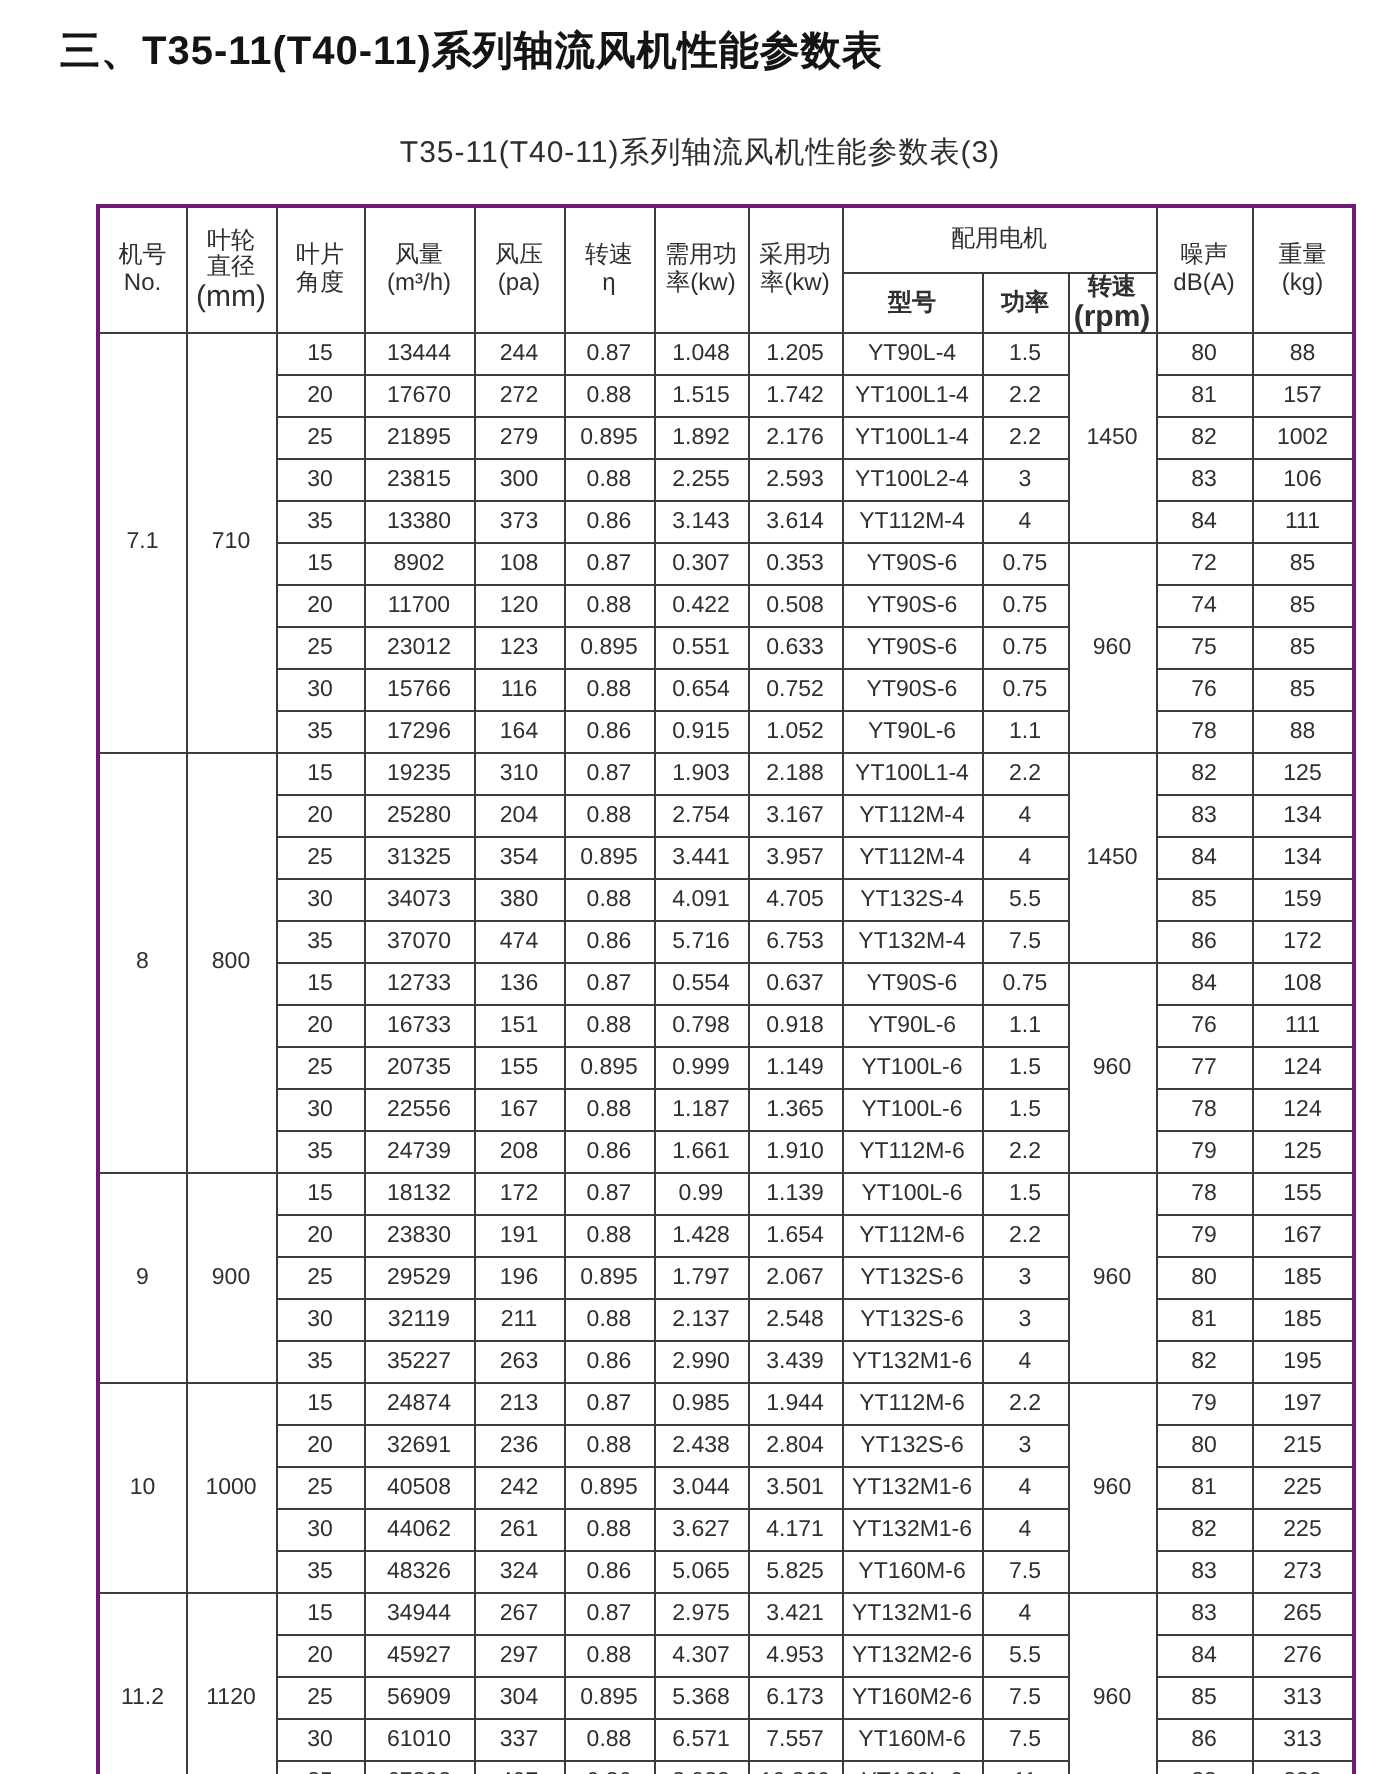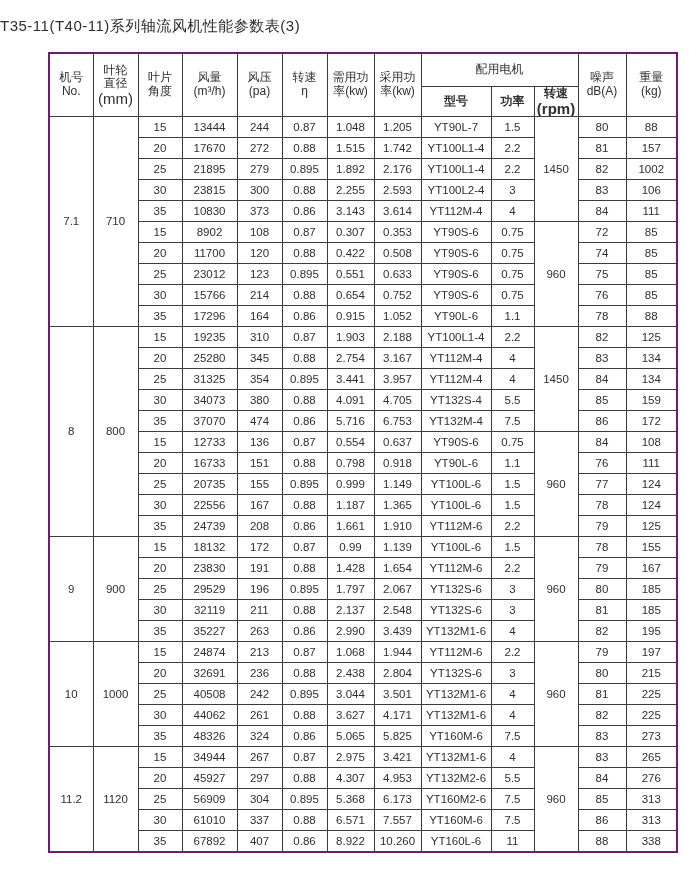--- a/index.html
+++ b/index.html
@@ -21,22 +21,22 @@
   .heading {
     font-size: 20px;
     font-weight: bold;
     color: #141414;
     letter-spacing: 0.5px;
     margin: 12px 0 0 30px;
   }
   .subtitle {
     font-size: 15px;
     color: #2e2e2e;
-    text-align: left;
-    margin-top: 17px;
+    text-align: center;
+    margin-top: 28px;
     letter-spacing: 0.5px;
   }
   table.perf {
     border-collapse: collapse;
     table-layout: fixed;
     margin: 16px 0 0 48px;
     width: 628px;
     border: 2px solid #701a75;
   }
   table.perf th, table.perf td {
@@ -59,20 +59,21 @@
     height: 20px;
     font-size: 11.5px;
   }
   .hline { display: block; }
   .hsmall { display: block; font-size: 15px; line-height: 1; }
 </style>
 </head>
 <body>
 
 <div class="page">
+  <div class="heading">三、T35-11(T40-11)系列轴流风机性能参数表</div>
   <div class="subtitle">T35-11(T40-11)系列轴流风机性能参数表(3)</div>
 
   <table class="perf">
     <colgroup>
       <col style="width:44px">
         <col style="width:45px">
         <col style="width:44px">
       <col style="width:55px">
         <col style="width:45px">
         <col style="width:45px">
@@ -141,21 +142,21 @@
     <tbody>
         <tr>
           <td rowspan="10">7.1</td>
           <td rowspan="10">710</td>
           <td>15</td>
           <td>13444</td>
           <td>244</td>
           <td>0.87</td>
           <td>1.048</td>
           <td>1.205</td>
-          <td>YT90L-7</td>
+          <td>YT90L-4</td>
           <td>1.5</td>
           <td rowspan="5">1450</td>
           <td>80</td>
           <td>88</td>
         </tr>
         <tr>
           <td>20</td>
           <td>17670</td>
           <td>272</td>
           <td>0.88</td>
@@ -185,21 +186,21 @@
           <td>0.88</td>
           <td>2.255</td>
           <td>2.593</td>
           <td>YT100L2-4</td>
           <td>3</td>
           <td>83</td>
           <td>106</td>
         </tr>
         <tr>
           <td>35</td>
-          <td>10830</td>
+          <td>13380</td>
           <td>373</td>
           <td>0.86</td>
           <td>3.143</td>
           <td>3.614</td>
           <td>YT112M-4</td>
           <td>4</td>
           <td>84</td>
           <td>111</td>
         </tr>
         <tr>
@@ -235,21 +236,21 @@
           <td>0.551</td>
           <td>0.633</td>
           <td>YT90S-6</td>
           <td>0.75</td>
           <td>75</td>
           <td>85</td>
         </tr>
         <tr>
           <td>30</td>
           <td>15766</td>
-          <td>214</td>
+          <td>116</td>
           <td>0.88</td>
           <td>0.654</td>
           <td>0.752</td>
           <td>YT90S-6</td>
           <td>0.75</td>
           <td>76</td>
           <td>85</td>
         </tr>
         <tr>
           <td>35</td>
@@ -274,21 +275,21 @@
           <td>2.188</td>
           <td>YT100L1-4</td>
           <td>2.2</td>
           <td rowspan="5">1450</td>
           <td>82</td>
           <td>125</td>
         </tr>
         <tr>
           <td>20</td>
           <td>25280</td>
-          <td>345</td>
+          <td>204</td>
           <td>0.88</td>
           <td>2.754</td>
           <td>3.167</td>
           <td>YT112M-4</td>
           <td>4</td>
           <td>83</td>
           <td>134</td>
         </tr>
         <tr>
           <td>25</td>
@@ -450,21 +451,21 @@
           <td>82</td>
           <td>195</td>
         </tr>
         <tr>
           <td rowspan="5">10</td>
           <td rowspan="5">1000</td>
           <td>15</td>
           <td>24874</td>
           <td>213</td>
           <td>0.87</td>
-          <td>1.068</td>
+          <td>0.985</td>
           <td>1.944</td>
           <td>YT112M-6</td>
           <td>2.2</td>
           <td rowspan="5">960</td>
           <td>79</td>
           <td>197</td>
         </tr>
         <tr>
           <td>20</td>
           <td>32691</td>

